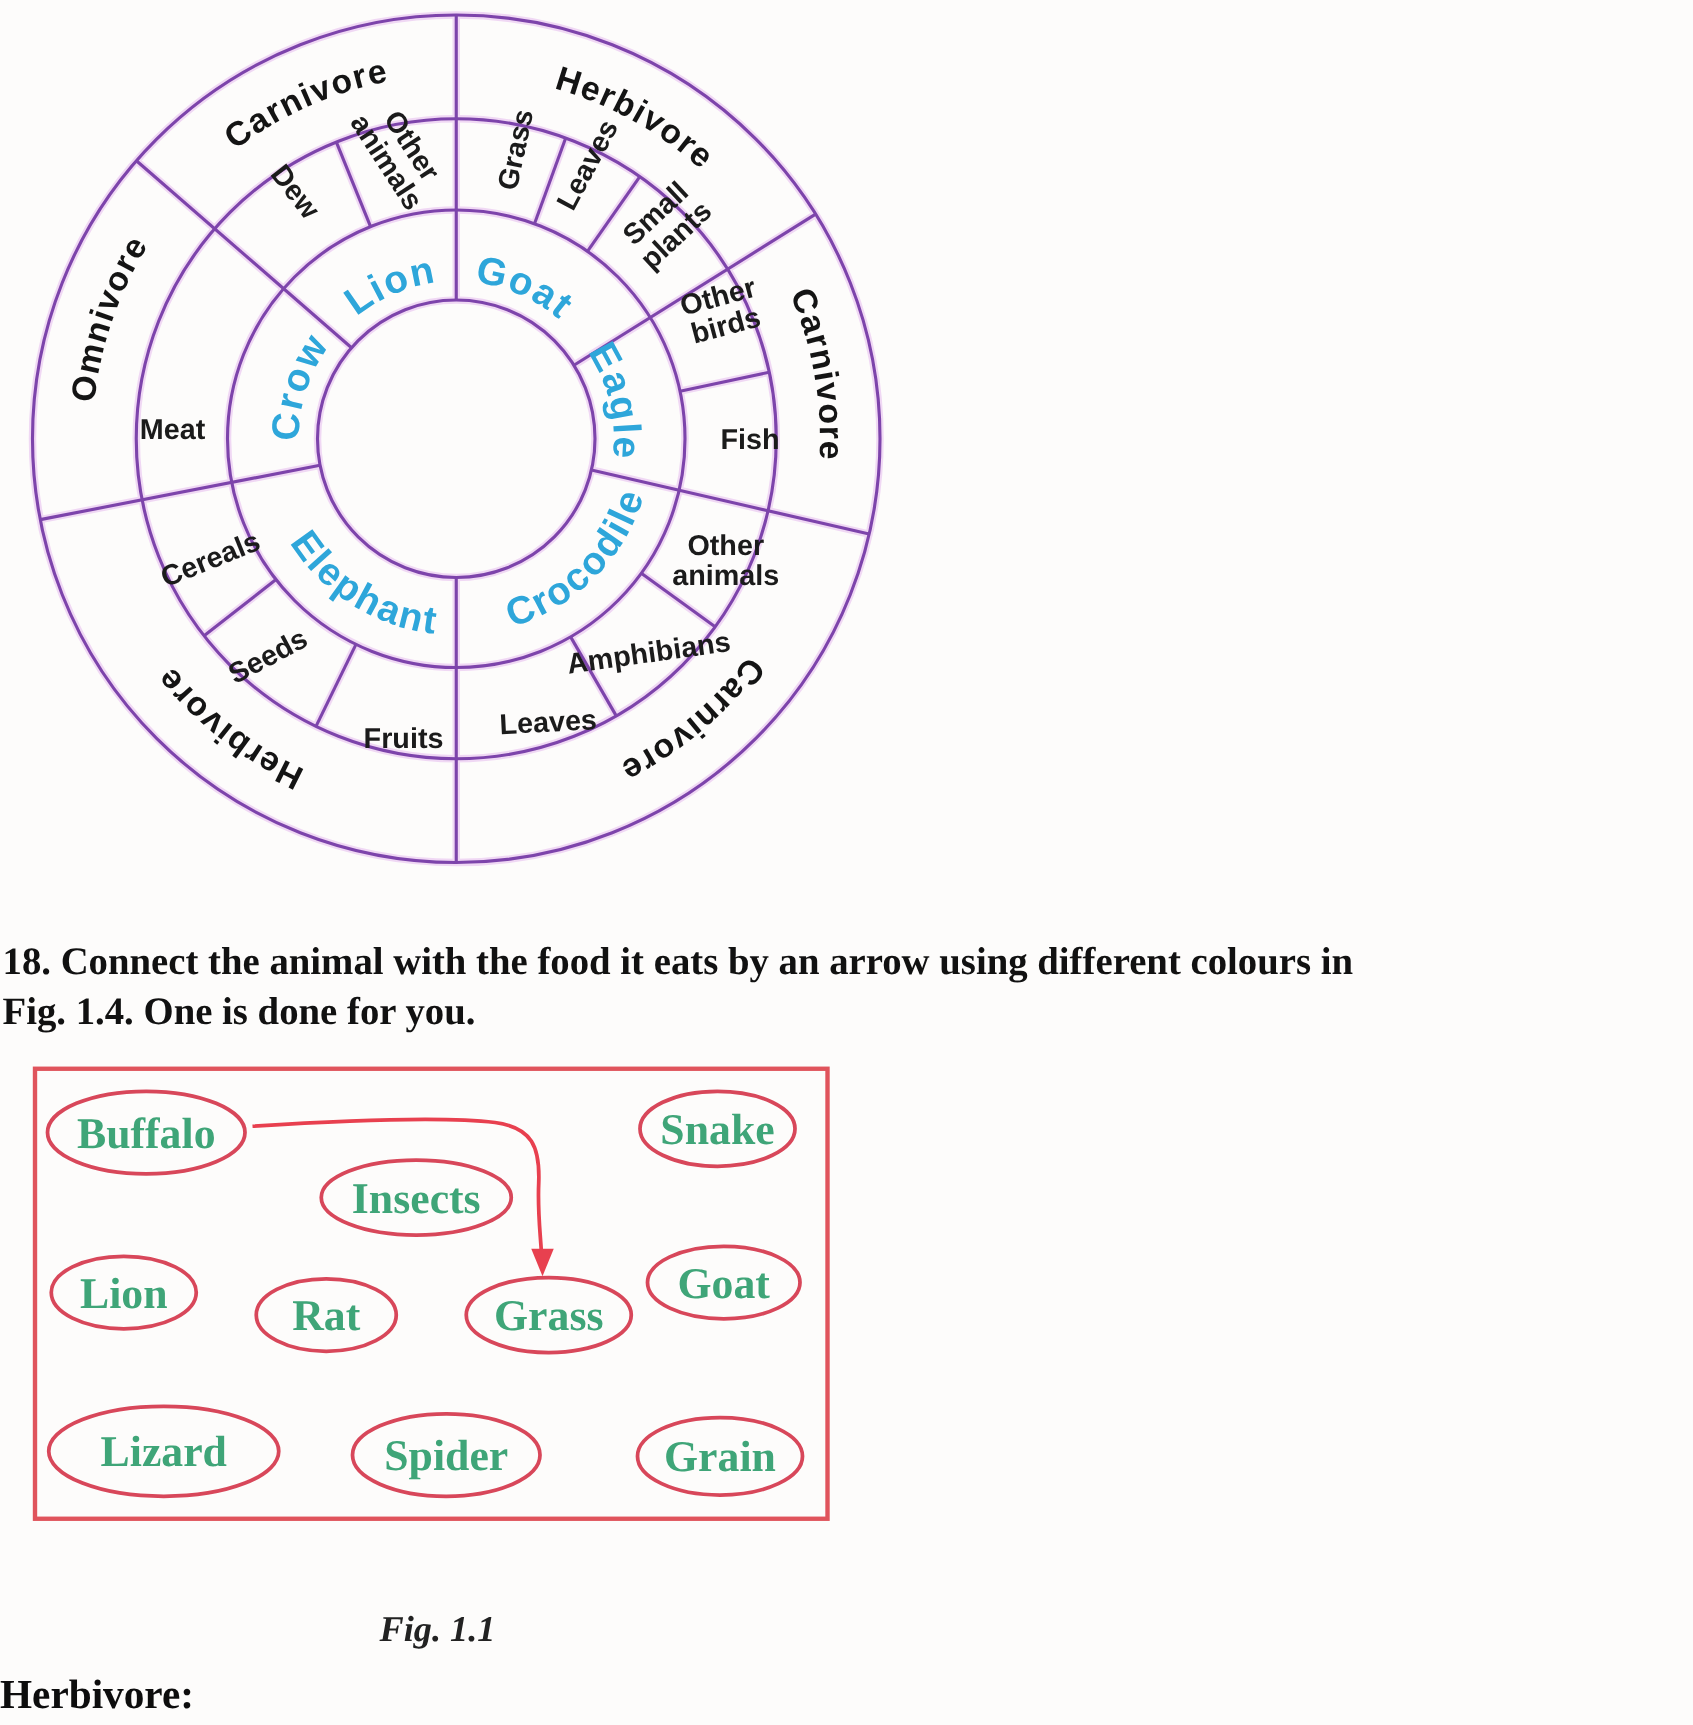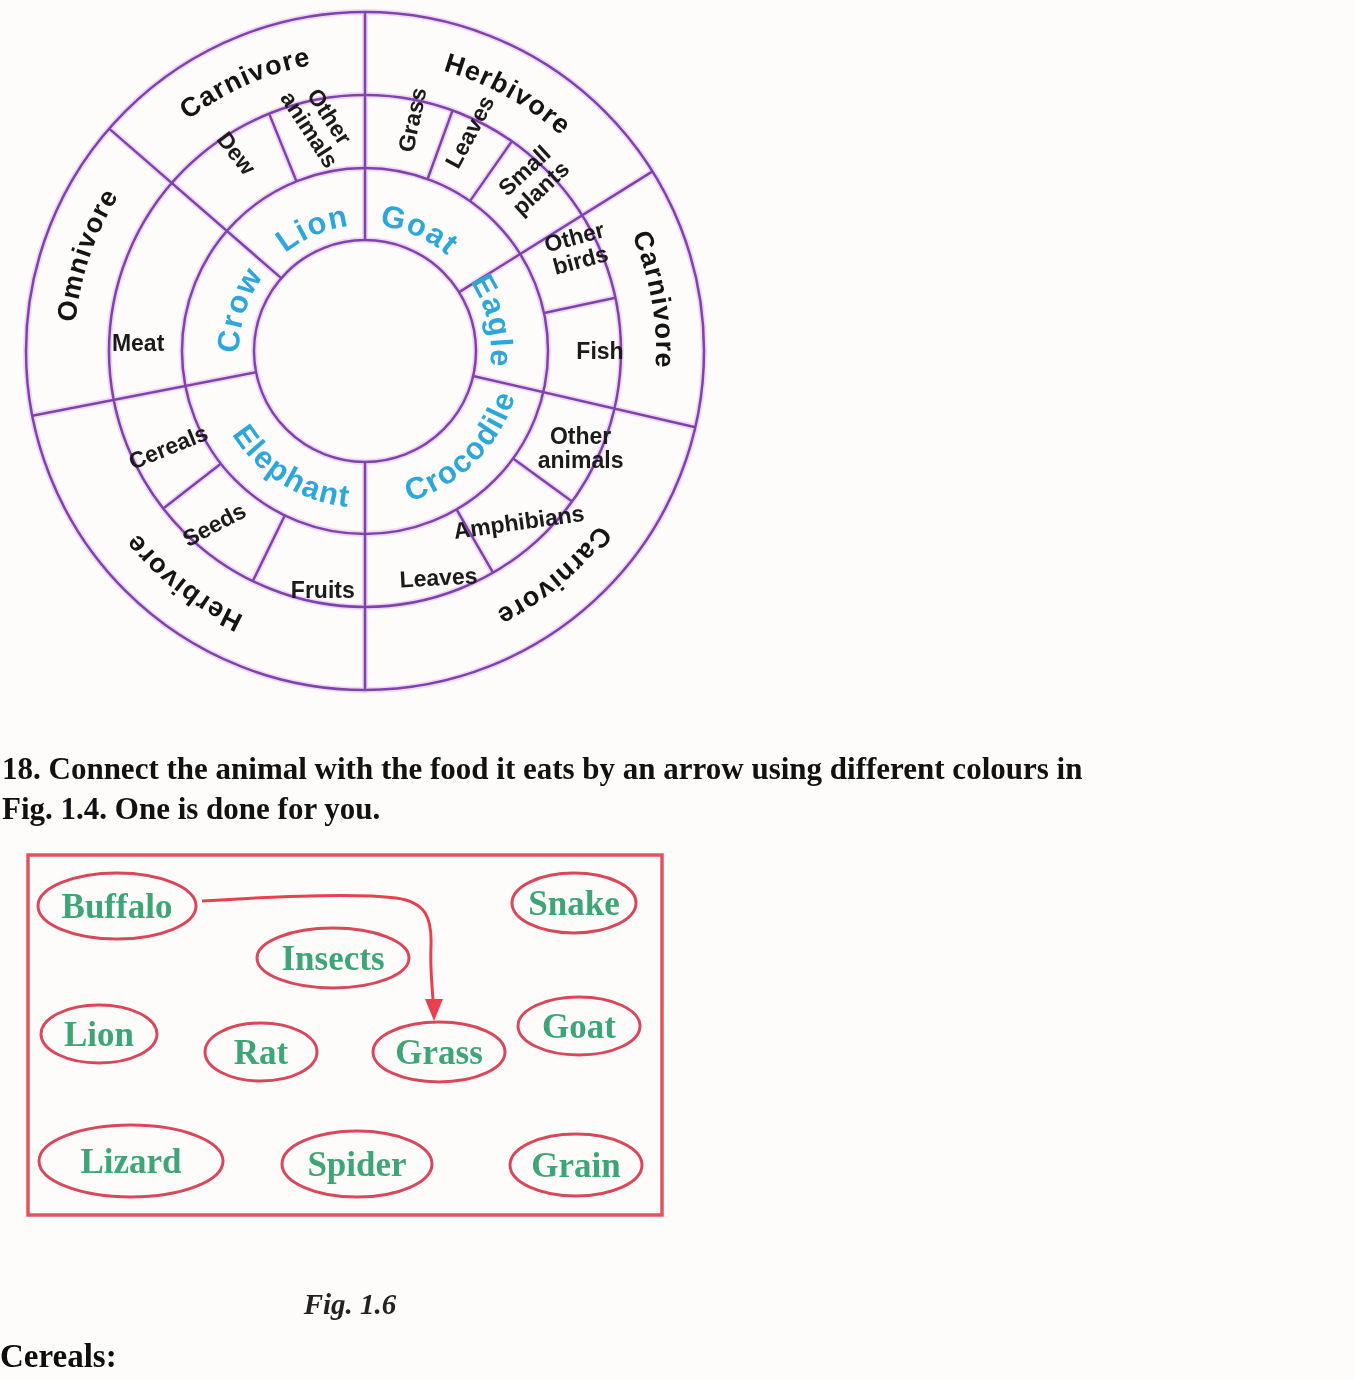--- a/index.html
+++ b/index.html
@@ -159,17 +159,17 @@
       <ellipse cx="579" cy="1026" rx="61" ry="29" fill="none" stroke="#d8475a" stroke-width="3"></ellipse>
       <text x="579" y="1038" text-anchor="middle" font-size="35" font-weight="bold" fill="#3fa578" class="serif">Goat</text>
       <ellipse cx="131" cy="1161" rx="92" ry="36" fill="none" stroke="#d8475a" stroke-width="3"></ellipse>
       <text x="131" y="1173" text-anchor="middle" font-size="35" font-weight="bold" fill="#3fa578" class="serif">Lizard</text>
       <ellipse cx="357" cy="1164" rx="75" ry="33" fill="none" stroke="#d8475a" stroke-width="3"></ellipse>
       <text x="357" y="1176" text-anchor="middle" font-size="35" font-weight="bold" fill="#3fa578" class="serif">Spider</text>
       <ellipse cx="576" cy="1165" rx="66" ry="31" fill="none" stroke="#d8475a" stroke-width="3"></ellipse>
       <text x="576" y="1177" text-anchor="middle" font-size="35" font-weight="bold" fill="#3fa578" class="serif">Grain</text>
     </svg>
 
-  <div class="caption">Fig. 1.6</div>
+  <div class="caption">Fig. 1.1</div>
 
-  <div class="solution">Cereals:</div>
+  <div class="solution">Herbivore:</div>
 
 </div>
 
 </body></html>

